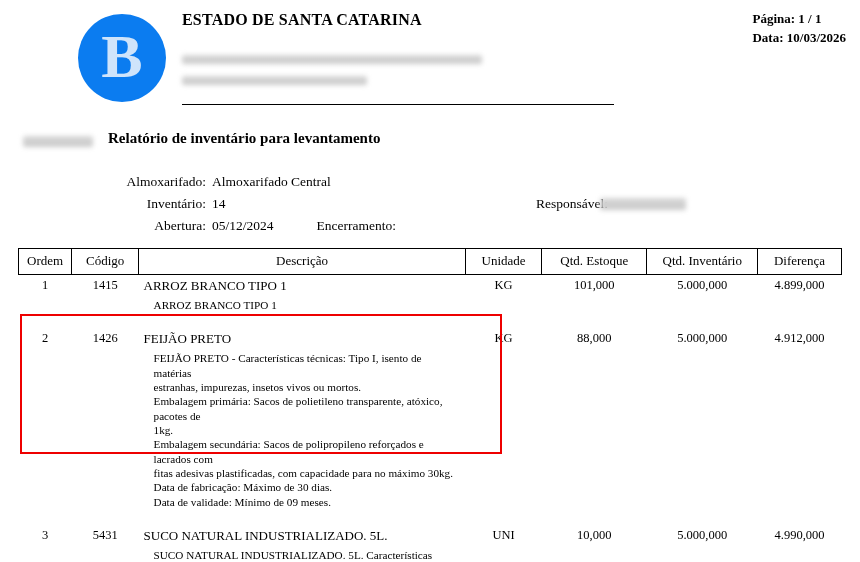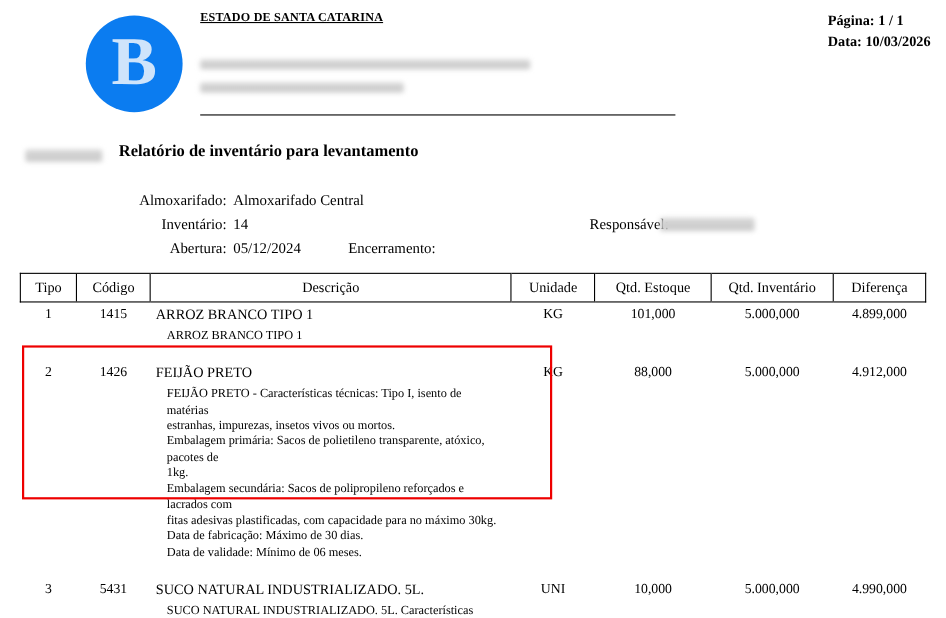--- a/index.html
+++ b/index.html
@@ -42,25 +42,24 @@
     line-height: 1;
     margin-top: -4px;
   }
   .org-block {
     position: absolute;
     left: 182px;
     top: 10px;
     width: 432px;
   }
   .org-line1 {
-    font-size: 11px;
+    font-size: 16px;
     font-weight: bold;
     letter-spacing: .2px;
     line-height: 1.25;
-    text-decoration: underline;
   }
   .org-line2 {
     font-size: 14.5px;
     font-weight: bold;
     letter-spacing: .2px;
     line-height: 1.25;
     display: flex;
     align-items: flex-start;
     gap: 6px;
   }
@@ -255,21 +254,21 @@
   <span class="lbl lbl-encer">Encerramento:</span>
 
   <span class="lbl lbl-resp">Responsável:</span>
   <span class="redacted r-resp"></span>
 </div>
 
 <div class="table-wrap">
   <table class="inv">
     <thead>
       <tr>
-        <th class="col-ordem">Tipo</th>
+        <th class="col-ordem">Ordem</th>
         <th class="col-codigo">Código</th>
         <th class="col-desc">Descrição</th>
         <th class="col-unid">Unidade</th>
         <th class="col-est">Qtd. Estoque</th>
         <th class="col-invq">Qtd. Inventário</th>
         <th class="col-dif">Diferença</th>
       </tr>
     </thead>
     <tbody>
 
@@ -297,21 +296,21 @@
         <td>
           <div class="item-name">FEIJÃO PRETO</div>
           <div class="item-sub">
             <span class="sub-line">FEIJÃO PRETO - Características técnicas: Tipo I, isento de matérias</span>
             <span class="sub-line">estranhas, impurezas, insetos vivos ou mortos.</span>
             <span class="sub-line">Embalagem primária: Sacos de polietileno transparente, atóxico, pacotes de</span>
             <span class="sub-line">1kg.</span>
             <span class="sub-line">Embalagem secundária: Sacos de polipropileno reforçados e lacrados com</span>
             <span class="sub-line">fitas adesivas plastificadas, com capacidade para no máximo 30kg.</span>
             <span class="sub-line">Data de fabricação: Máximo de 30 dias.</span>
-            <span class="sub-line">Data de validade: Mínimo de 06 meses.</span>
+            <span class="sub-line">Data de validade: Mínimo de 09 meses.</span>
           </div>
         </td>
         <td class="c-unid">KG</td>
         <td class="c-num">88,000</td>
         <td class="c-num">5.000,000</td>
         <td class="c-num">4.912,000</td>
       </tr>
       <tr class="row-spacer">
           <td colspan="7"></td>
         </tr>

